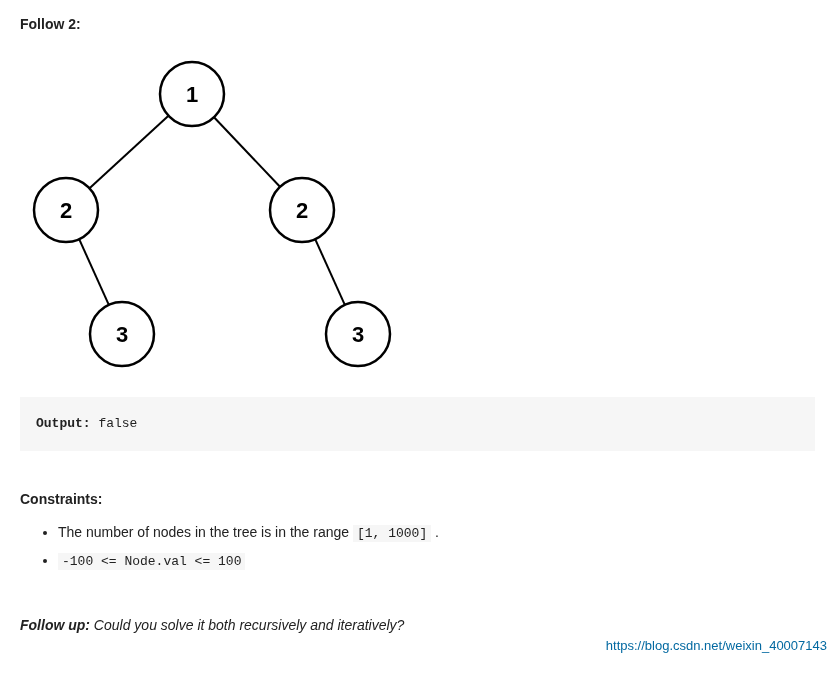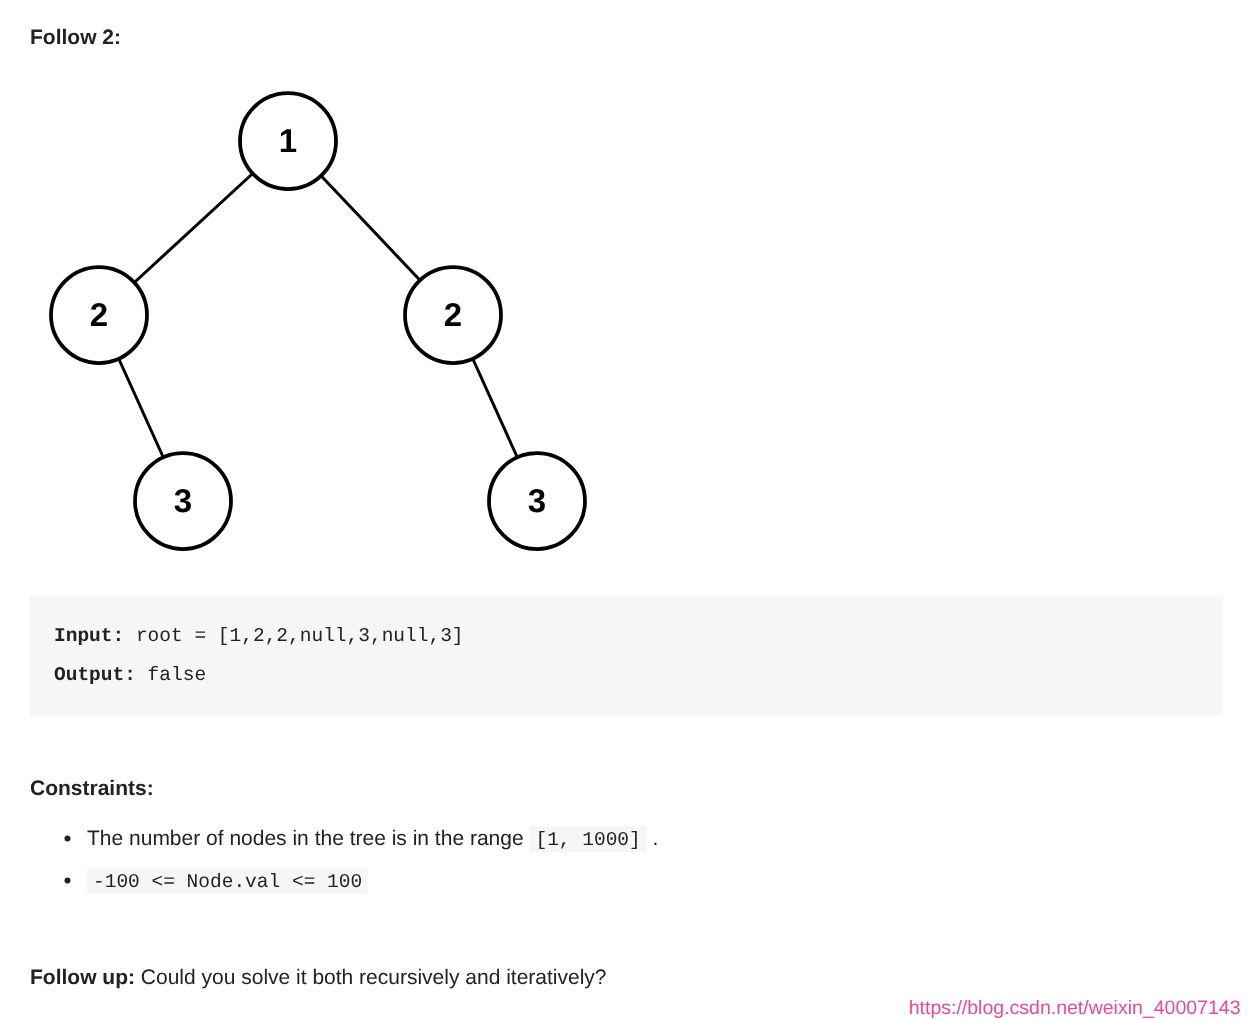--- a/index.html
+++ b/index.html
@@ -56,27 +56,28 @@
     line-height: 1.6;
   }
   .inline-code {
     font-family: "Courier New", Consolas, monospace;
     background: #f6f6f6;
     padding: 1px 4px;
     font-size: 13px;
   }
   .followup {
     margin-top: 44px;
+    font-style: italic;
   }
   .followup .label { font-weight: 700; }
   .watermark {
     position: absolute;
     right: 8px;
     bottom: 10px;
-    color: #ec4899;
+    color: #0369a1;
     font-size: 13px;
     pointer-events: none;
     user-select: none;
   }
 </style>
 </head>
 <body>
 
 <p class="heading">Follow 2:</p>
 
@@ -93,21 +94,20 @@
       <circle cx="282" cy="164" r="32"></circle>
       <text x="282" y="164">2</text>
       <circle cx="102" cy="288" r="32"></circle>
       <text x="102" y="288">3</text>
       <circle cx="338" cy="288" r="32"></circle>
       <text x="338" y="288">3</text>
     </svg>
 </div>
 
 <div class="codeblock">
-  <div class="line"><span class="kw">Input:</span><span> root = [1,2,2,null,3,null,3]</span></div>
   <div class="line"><span class="kw">Output:</span><span> false</span></div>
 </div>
 
 <p class="heading">Constraints:</p>
 <ul class="constraints-list" id="constraints-list">
     <li><span>The number of nodes in the tree is in the range </span><span class="inline-code">[1, 1000]</span><span> .</span></li>
     <li><span class="inline-code">-100 &lt;= Node.val &lt;= 100</span></li>
   </ul>
 
 <p class="followup">

